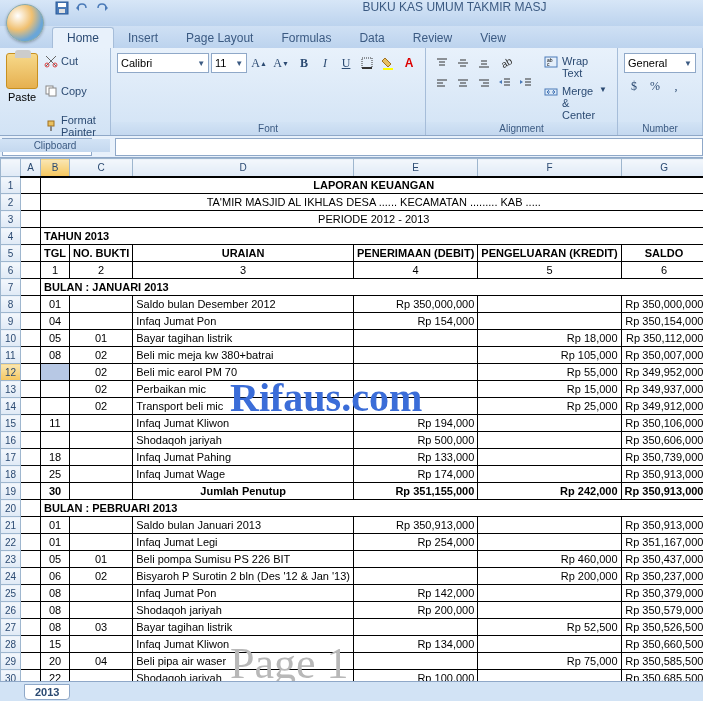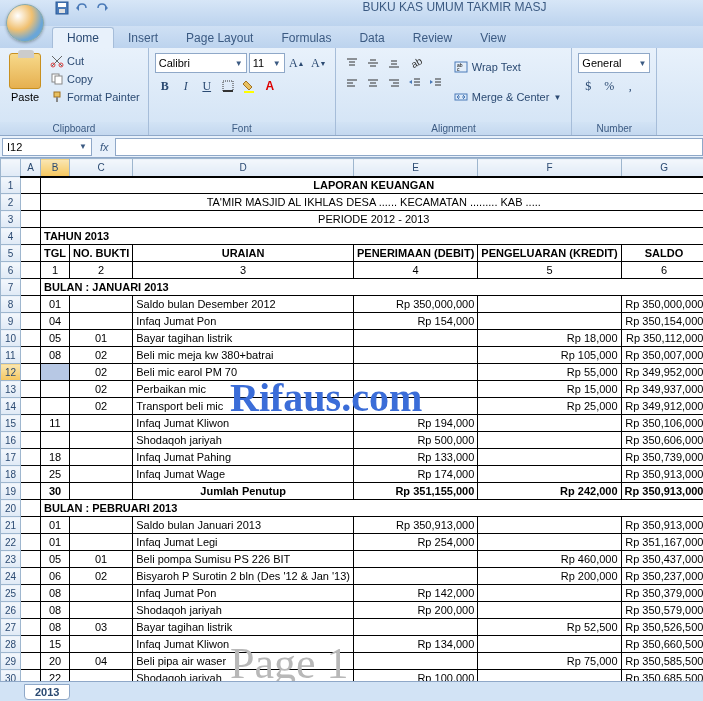--- a/index.html
+++ b/index.html
@@ -19,38 +19,38 @@
 .tab.active { background: #e8f1fb; border: 1px solid #a6bdd9; border-bottom: none; color: #2b4a72; }
 
 
 .ribbon { height: 88px; background: linear-gradient(#e8f1fb, #d2e3f5); border-bottom: 1px solid #8fa8c8; display: flex; }
 .group { border-right: 1px solid #a6bdd9; padding: 3px 6px 1px 6px; display: flex; flex-direction: column; position: relative; }
 .group-label { font-size: 10px; color: #3b5a82; text-align: center; padding: 1px 0; background: linear-gradient(#d2e3f5, #c4d8ef); margin: 0 -6px -1px -6px; }
 .group-body { flex: 1; display: flex; align-items: flex-start; gap: 4px; }
 .paste-btn { width: 38px; text-align: center; }
 .paste-btn .big-icon { width: 32px; height: 36px; background: linear-gradient(#f7d98a, #e6b050); border: 1px solid #c89020; border-radius: 3px; margin: 2px auto; position: relative; }
 .paste-btn .big-icon::before { content: ''; position: absolute; top: -4px; left: 8px; width: 16px; height: 8px; background: #ccc; border-radius: 3px 3px 0 0; }
-.small-btns { display: flex; flex-direction: column; gap: 2px; padding-top: 2px; }
+.small-btns { display: flex; flex-direction: column; gap: 14px; padding-top: 2px; }
 .small-btn { display: flex; align-items: center; gap: 3px; font-size: 11px; color: #2b4a72; padding: 1px 2px; }
 .small-icon { width: 14px; height: 14px; }
 .small-icon svg { width: 14px; height: 14px; }
 
-.font-group .group-body { flex-direction: column; gap: 3px; padding-top: 2px; }
+.font-group .group-body { flex-direction: row; gap: 3px; padding-top: 2px; }
 .font-row { display: flex; gap: 2px; align-items: center; }
 .combo { background: #fff; border: 1px solid #8fa8c8; height: 20px; display: flex; align-items: center; padding: 0 3px; font-size: 11px; }
 .combo.font-name { width: 92px; }
 .combo.font-size { width: 36px; }
 .combo .dd { margin-left: auto; color: #3b5a82; font-size: 8px; }
 .btn-row { display: flex; gap: 1px; }
 .rb { width: 20px; height: 20px; border: 1px solid transparent; display: flex; align-items: center; justify-content: center; font-size: 12px; color: #2b4a72; font-family: 'Times New Roman', serif; }
 .rb svg { width: 14px; height: 14px; }
 
 .align-group .group-body { flex-direction: column; gap: 3px; padding-top: 2px; }
 .wrap-merge { display: flex; flex-direction: column; gap: 2px; margin-left: 4px; }
-.wm-btn { display: flex; align-items: center; gap: 4px; font-size: 11px; color: #2b4a72; padding: 2px 4px; height: 28px; }
+.wm-btn { display: flex; gap: 4px; font-size: 11px; color: #2b4a72; padding: 2px 4px; height: 28px; }
 .num-group .group-body { flex-direction: column; gap: 3px; padding-top: 2px; }
 
 
 .fbar { height: 22px; background: #e8f1fb; border-bottom: 1px solid #8fa8c8; display: flex; align-items: center; }
 .namebox { width: 90px; background: #fff; border: 1px solid #8fa8c8; height: 18px; margin: 0 2px; padding: 0 4px; display: flex; align-items: center; font-size: 11px; gap: 14px; }
 .namebox .dd { margin-left: auto; font-size: 8px; color: #3b5a82; }
 .fx { padding: 0 6px; font-style: italic; color: #3b5a82; font-size: 11px; }
 .formula-input { flex: 1; background: #fff; border: 1px solid #8fa8c8; height: 18px; }
 
 

